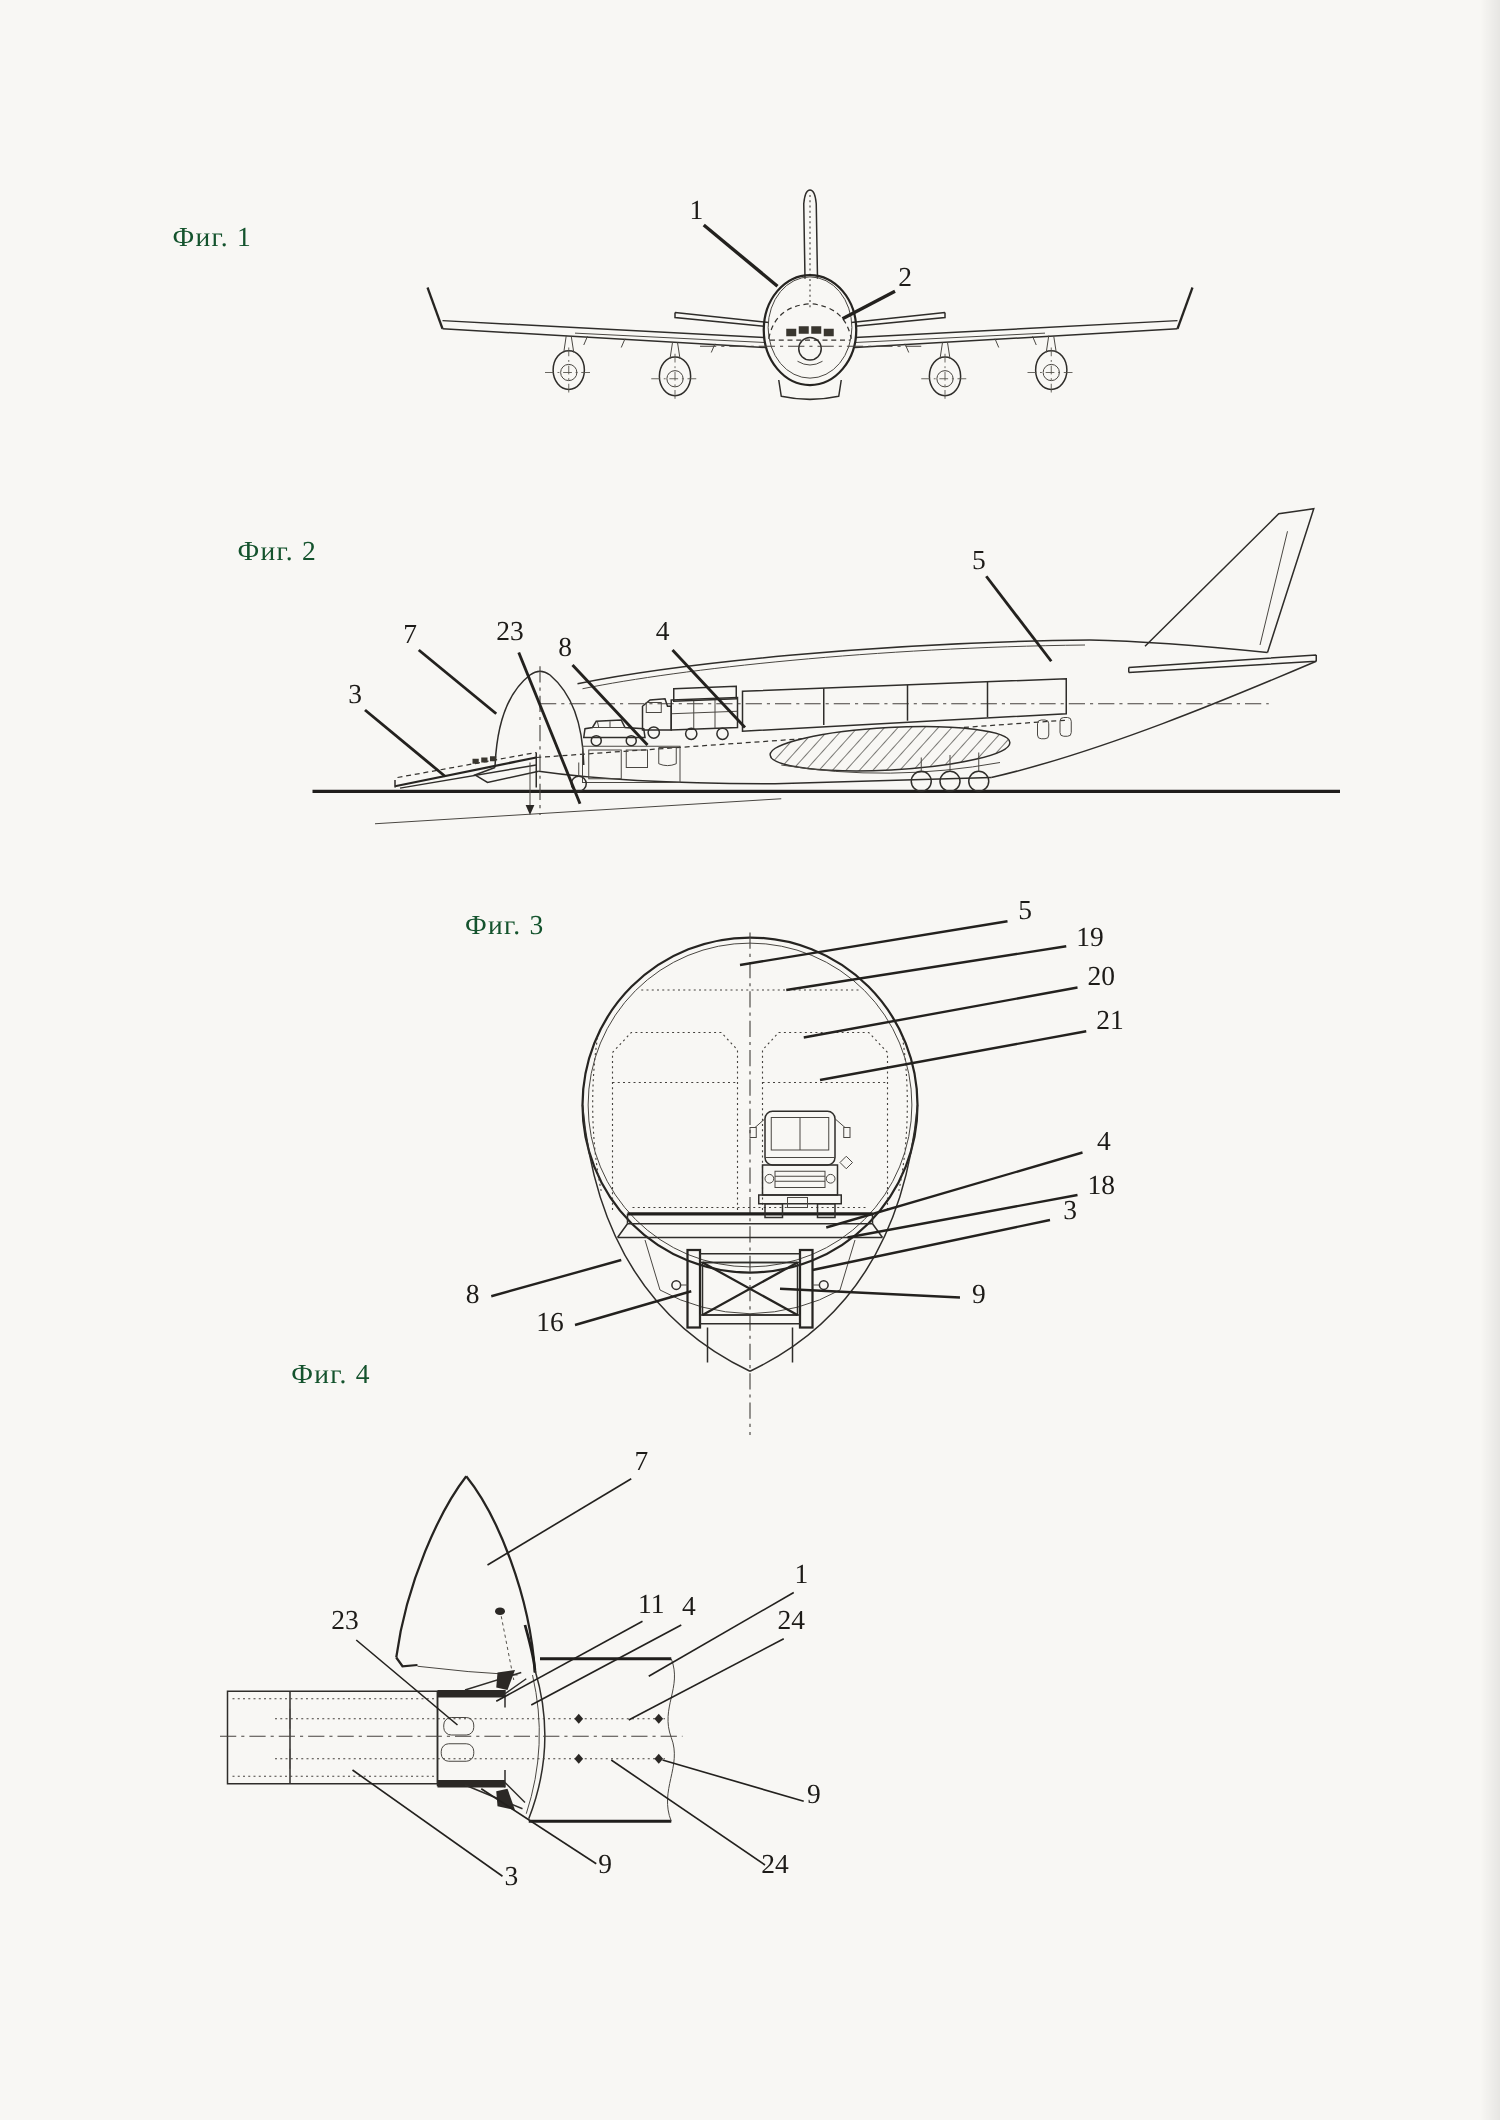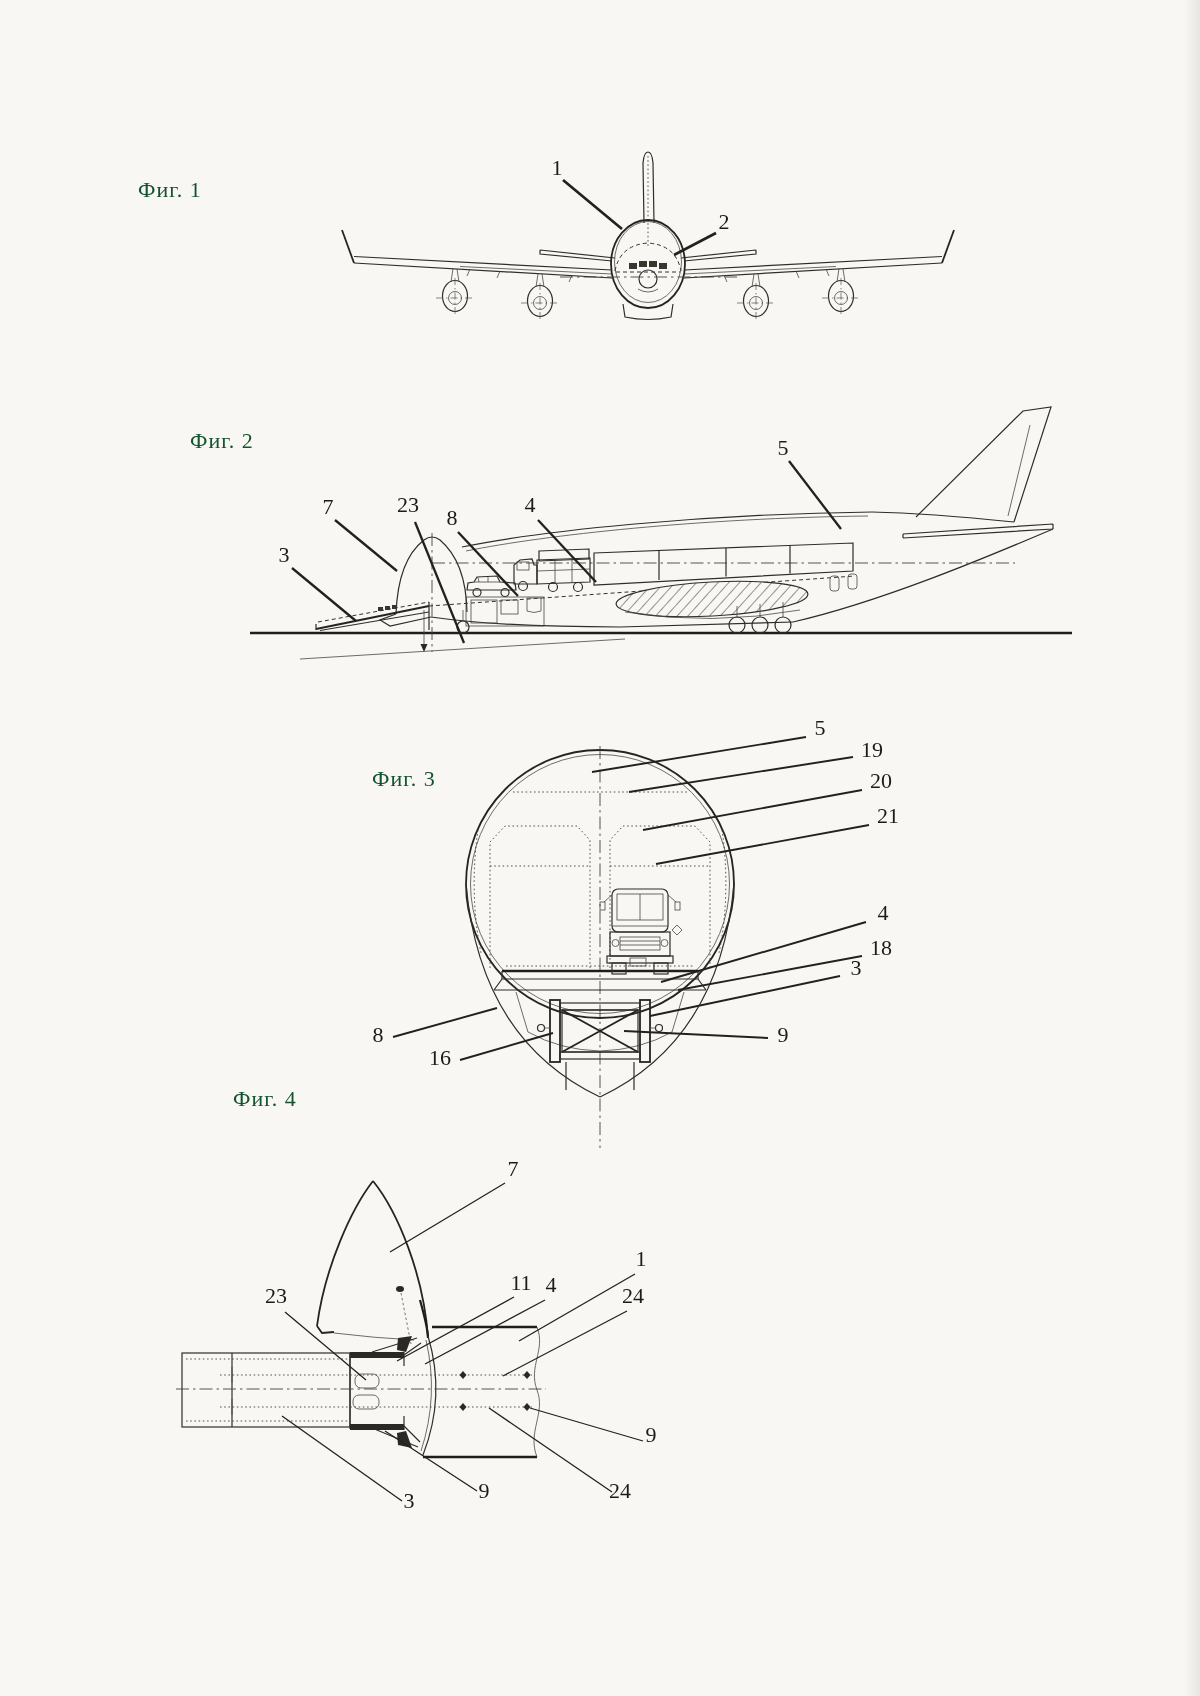--- a/index.html
+++ b/index.html
@@ -352,15 +352,15 @@
         <text x="620" y="1498" text-anchor="middle" class="ref-label">24</text>
         <line x1="477" y1="1491" x2="385" y2="1431" class="leader leader-fig4"></line>
         <text x="484" y="1498" text-anchor="middle" class="ref-label">9</text>
         <line x1="402" y1="1501" x2="282" y2="1416" class="leader leader-fig4"></line>
         <text x="409" y="1508" text-anchor="middle" class="ref-label">3</text>
       </g>
   </svg>
 
   <div class="caption" style="left:138px;top:177px">Фиг. 1</div>
   <div class="caption" style="left:190px;top:428px">Фиг. 2</div>
-  <div class="caption" style="left:372px;top:766px">Фиг. 3</div>
+  <div class="caption" style="left:372px;top:727px">Фиг. 3</div>
   <div class="caption" style="left:233px;top:1086px">Фиг. 4</div>
 </div>
 
 </body></html>

